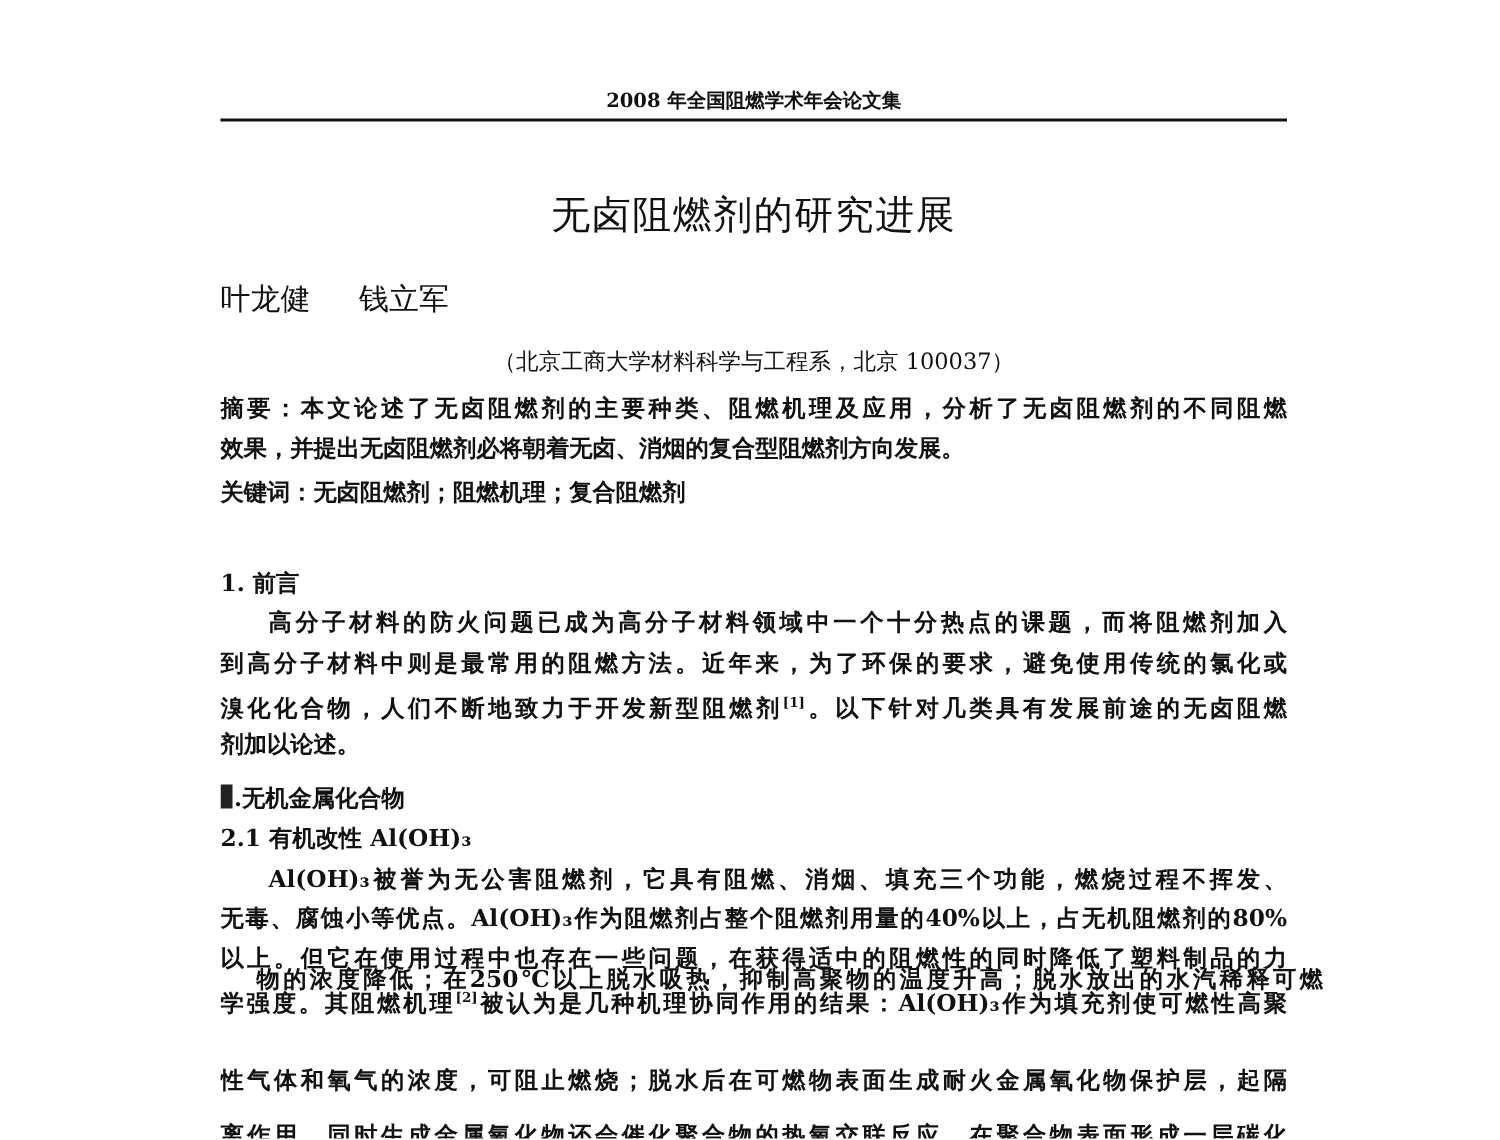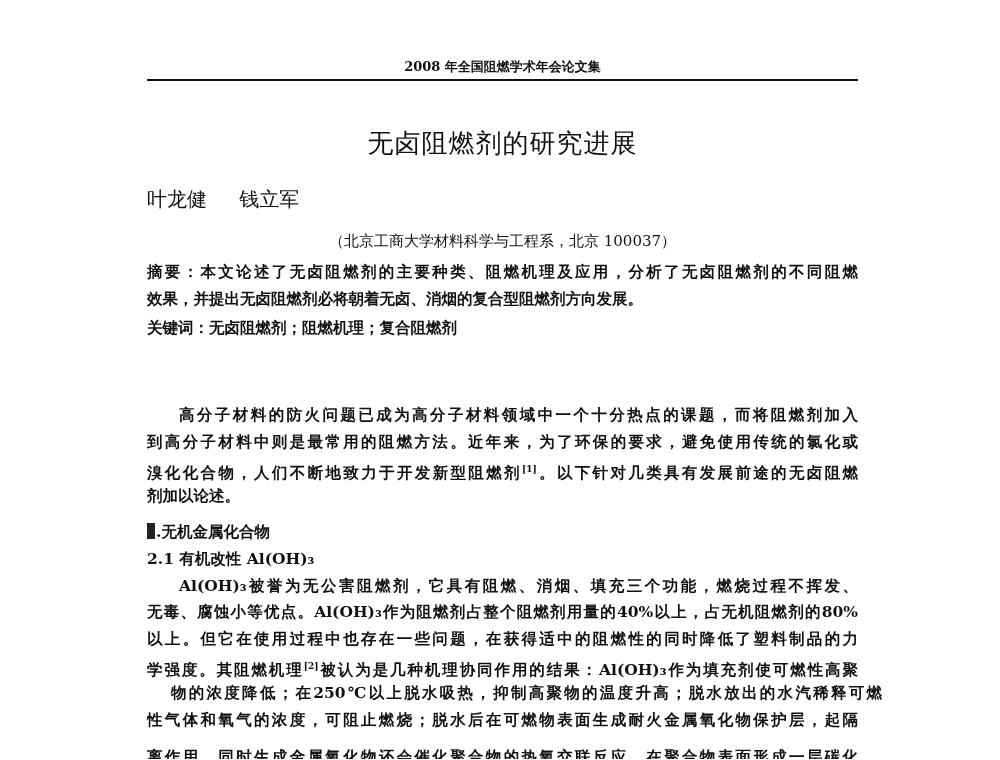--- a/index.html
+++ b/index.html
@@ -60,28 +60,29 @@
     <span>叶龙健</span>
     <span>钱立军</span>
   </div>
 
   <div class="affiliation">（北京工商大学材料科学与工程系，北京 100037）</div>
 
   <div class="line last" style="top:289px;">效果，并提出无卤阻燃剂必将朝着无卤、消烟的复合型阻燃剂方向发展。</div>
   <div class="line" style="top:262px;">摘要：本文论述了无卤阻燃剂的主要种类、阻燃机理及应用，分析了无卤阻燃剂的不同阻燃</div>
   <div class="line last" style="top:318px;">关键词：无卤阻燃剂；阻燃机理；复合阻燃剂</div>
 
+  <div class="line heading" style="top:379px;">1.  前言</div>
   <div class="line" style="top:432px;">到高分子材料中则是最常用的阻燃方法。近年来，为了环保的要求，避免使用传统的氯化或</div>
   <div class="line indent" style="top:405px;">高分子材料的防火问题已成为高分子材料领域中一个十分热点的课题，而将阻燃剂加入</div>
   <div class="line" style="top:459px;"><span>溴化化合物，人们不断地致力于开发新型阻燃剂</span><span class="sup">[1]</span><span>。以下针对几类具有发展前途的无卤阻燃</span></div>
   <div class="line last" style="top:486px;">剂加以论述。</div>
 
   <div class="line heading" style="top:522px;"><span class="mark"></span><span>.无机金属化合物</span></div>
   <div class="line heading" style="top:549px;">2.1 有机改性 Al(OH)₃</div>
   <div class="line indent" style="top:576px;">Al(OH)₃被誉为无公害阻燃剂，它具有阻燃、消烟、填充三个功能，燃烧过程不挥发、</div>
   <div class="line" style="top:602px;">无毒、腐蚀小等优点。Al(OH)₃作为阻燃剂占整个阻燃剂用量的40%以上，占无机阻燃剂的80%</div>
   <div class="line" style="top:629px;">以上。但它在使用过程中也存在一些问题，在获得适中的阻燃性的同时降低了塑料制品的力</div>
   <div class="line" style="top:656px;"><span>学强度。其阻燃机理</span><span class="sup">[2]</span><span>被认为是几种机理协同作用的结果：Al(OH)₃作为填充剂使可燃性高聚</span></div>
-  <div class="line" style="top:683px;padding-left:24px;">物的浓度降低；在250℃以上脱水吸热，抑制高聚物的温度升高；脱水放出的水汽稀释可燃</div>
+  <div class="line" style="top:643px;padding-left:24px;">物的浓度降低；在250℃以上脱水吸热，抑制高聚物的温度升高；脱水放出的水汽稀释可燃</div>
   <div class="line" style="top:710px;">性气体和氧气的浓度，可阻止燃烧；脱水后在可燃物表面生成耐火金属氧化物保护层，起隔</div>
   <div class="line cut" style="top:747px;">离作用，同时生成金属氧化物还会催化聚合物的热氧交联反应，在聚合物表面形成一层碳化</div>
 
 </div>
 
 </body></html>

